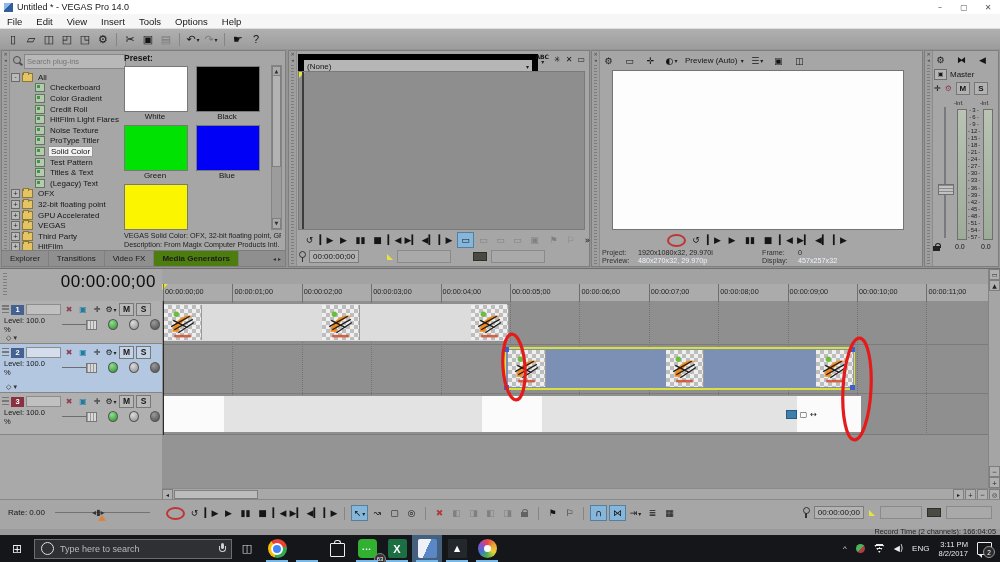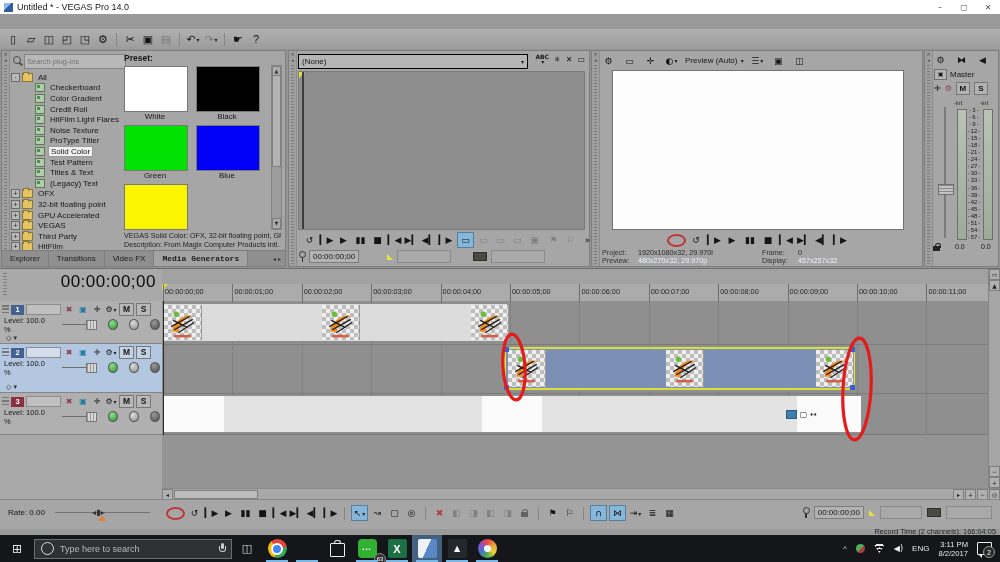--- a/index.html
+++ b/index.html
@@ -44,26 +44,26 @@
   .preset-title{font-size:8.5px;font-weight:bold;margin-bottom:3px;}
   .pgrid{display:grid;grid-template-columns:62px 62px;column-gap:10px;row-gap:3px;}
   .pswatch{width:62px;height:44px;border:1px solid #787878;}
   .pname{font-size:8px;text-align:center;height:10px;}
   .vscroll-presets{position:absolute;right:3px;top:14px;width:9px;bottom:36px;background:#9c9c9c;border:1px solid #858585;}
   .vscroll-presets .vthumb{position:absolute;left:0;right:0;top:9px;height:55%;background:#b3b3b3;border:1px solid #808080;}
   .vsbtn{position:absolute;left:0;right:0;height:9px;background:#ababab;border:1px solid #808080;font-size:5px;text-align:center;line-height:8px;color:#333;}
   .desc{position:absolute;left:122px;bottom:17px;right:4px;font-size:7.2px;line-height:8.5px;color:#1d1d1d;white-space:nowrap;overflow:hidden;}
   .tabbar{position:absolute;left:0;right:0;bottom:0;height:15px;background:#8f8f8f;border-top:1px solid #7c7c7c;display:flex;align-items:stretch;font-size:8px;}
   .tab{padding:0 8px;display:flex;align-items:center;border-right:1px solid #7f7f7f;color:#1b1b1b;}
-  .tab.active{background:#a3a3a3;font-weight:bold;font-family:Liberation Mono, monospace;}
+  .tab.active{background:#4d7c0f;font-weight:bold;}
   .tabarrows{margin-left:auto;display:flex;align-items:center;font-size:6px;gap:3px;padding:0 4px;color:#333;}
 
   
   .pane-mid{left:288px;width:302px;}
-  .gen-select{position:absolute;left:9px;top:3px;width:222px;height:13px;background:#b6b6b6;border:1px solid #000000;font-size:8px;display:flex;align-items:center;padding:0 3px;}
+  .gen-select{position:absolute;left:9px;top:3px;width:222px;height:13px;background:#b6b6b6;border:6px solid #000000;font-size:8px;display:flex;align-items:center;padding:0 3px;}
   .gen-select .dd{margin-left:auto;}
   .midicons{position:absolute;right:4px;top:3px;display:flex;align-items:center;gap:5px;font-size:8px;}
   .midicons .abc{font-size:6px;font-weight:bold;line-height:5px;text-align:center;}
   .trim-area{position:absolute;left:9px;right:4px;top:20px;bottom:36px;background:#8e8e8e;border:1px solid #7a7a7a;}
   .trim-area .edge{position:absolute;left:3px;top:0;bottom:0;width:2px;background:#3c3c3c;}
   .trim-area .ytri{position:absolute;left:0;top:0;width:0;height:0;border-top:6px solid #e8e23c;border-right:6px solid transparent;}
   .trim-transport{position:absolute;left:9px;right:4px;bottom:18px;height:17px;display:flex;align-items:center;gap:2px;padding-left:4px;}
   .ibtn{min-width:15px;height:14px;display:flex;align-items:center;justify-content:center;font-size:9px;color:#151515;}
   .ibtn.on{background:#86b6da;border:1px solid #557f9f;}
   .ibtn.dis{color:#808080;}
@@ -216,20 +216,29 @@
   <div class="titlebar">
     <div class="appicon"></div>
     <span>Untitled * - VEGAS Pro 14.0</span>
     <div class="win-controls">
       <span class="win-btn icon">–</span>
       <span class="win-btn icon">▢</span>
       <span class="win-btn icon">✕</span>
     </div>
   </div>
 
+  <div class="menubar" id="menubar">
+      <span class="menu-item">File</span>
+      <span class="menu-item">Edit</span>
+      <span class="menu-item">View</span>
+      <span class="menu-item">Insert</span>
+      <span class="menu-item">Tools</span>
+      <span class="menu-item">Options</span>
+      <span class="menu-item">Help</span>
+    </div>
 
   <div class="toolbar" id="toolbar">
       <span class="tbtn">▯</span>
       <span class="tbtn">▱</span>
       <span class="tbtn">◫</span>
       <span class="tbtn">◰</span>
       <span class="tbtn">◳</span>
       <span class="tbtn">⚙</span>
       <span class="tsep"></span>
       <span class="tbtn">✂</span>

